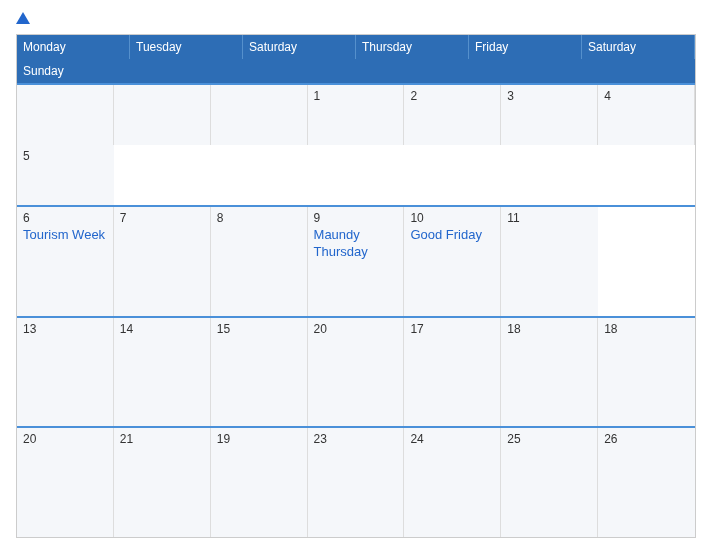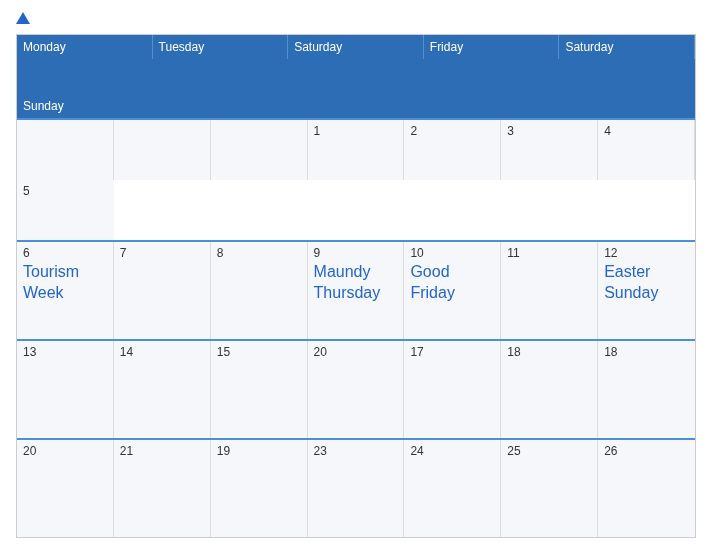--- a/index.html
+++ b/index.html
@@ -66,31 +66,31 @@
     }
     
     .calendar {
       flex: 1;
       display: flex;
       flex-direction: column;
       border: 1px solid #ccc;
     }
     .day-headers {
       display: grid;
-      grid-template-columns: repeat(5, 1fr);
+      grid-template-columns: repeat(6, 1fr);
       background: #2d6db5;
     }
     .day-header {
       color: #fff;
       font-size: 12px;
       padding: 5px 6px;
       border-right: 1px solid #5590cc;
       font-weight: normal;
     }
-    .day-header:last-child { border-right: none; margin-top: 35px; }
+    .day-header:last-child { border-right: none; }
     .weeks {
       flex: 1;
       display: flex;
       flex-direction: column;
     }
     .week-row {
       display: grid;
       grid-template-columns: repeat(7, 1fr);
       flex: 1;
       border-top: 2px solid #4a90d9;
@@ -106,21 +106,21 @@
     }
     .day-cell:last-child { border-right: none; }
     .day-cell.empty { background: #f5f7fa; }
     .day-number {
       font-size: 12px;
       color: #333;
       display: block;
       margin-bottom: 2px;
     }
     .day-event {
-      font-size: 16px;
+      font-size: 13px;
       color: #2266cc;
       line-height: 1.3;
     }
   </style>
 </head>
 <body>
 
 <div class="page">
 
   <div class="header">
@@ -134,20 +134,21 @@
     <div class="calendar-title"></div>
     <div class="country-label"></div>
   </div>
 
   <div class="calendar">
 
     <div class="day-headers">
     <div class="day-header">Monday</div>
         <div class="day-header">Tuesday</div>
         <div class="day-header">Saturday</div>
+        <div class="day-header">Thursday</div>
         <div class="day-header">Friday</div>
         <div class="day-header">Saturday</div>
         <div class="day-header">Sunday</div>
       </div>
 
     <div class="weeks">
     <div class="week-row">
           <div class="day-cell empty"></div>
           <div class="day-cell empty"></div>
           <div class="day-cell empty"></div>
@@ -173,21 +174,20 @@
             <span class="day-number">7</span>
           </div>
           <div class="day-cell">
             <span class="day-number">8</span>
           </div>
           <div class="day-cell"><span class="day-number">9</span><span class="day-event">Maundy Thursday</span></div>
           <div class="day-cell"><span class="day-number">10</span><span class="day-event">Good Friday</span></div>
           <div class="day-cell">
             <span class="day-number">11</span>
           </div>
-          <div class="day-cell"><span class="day-number">12</span><span class="day-event">Easter Sunday</span></div>
         </div>
         <div class="week-row">
           <div class="day-cell">
             <span class="day-number">13</span>
           </div>
           <div class="day-cell">
             <span class="day-number">14</span>
           </div>
           <div class="day-cell">
             <span class="day-number">15</span>

